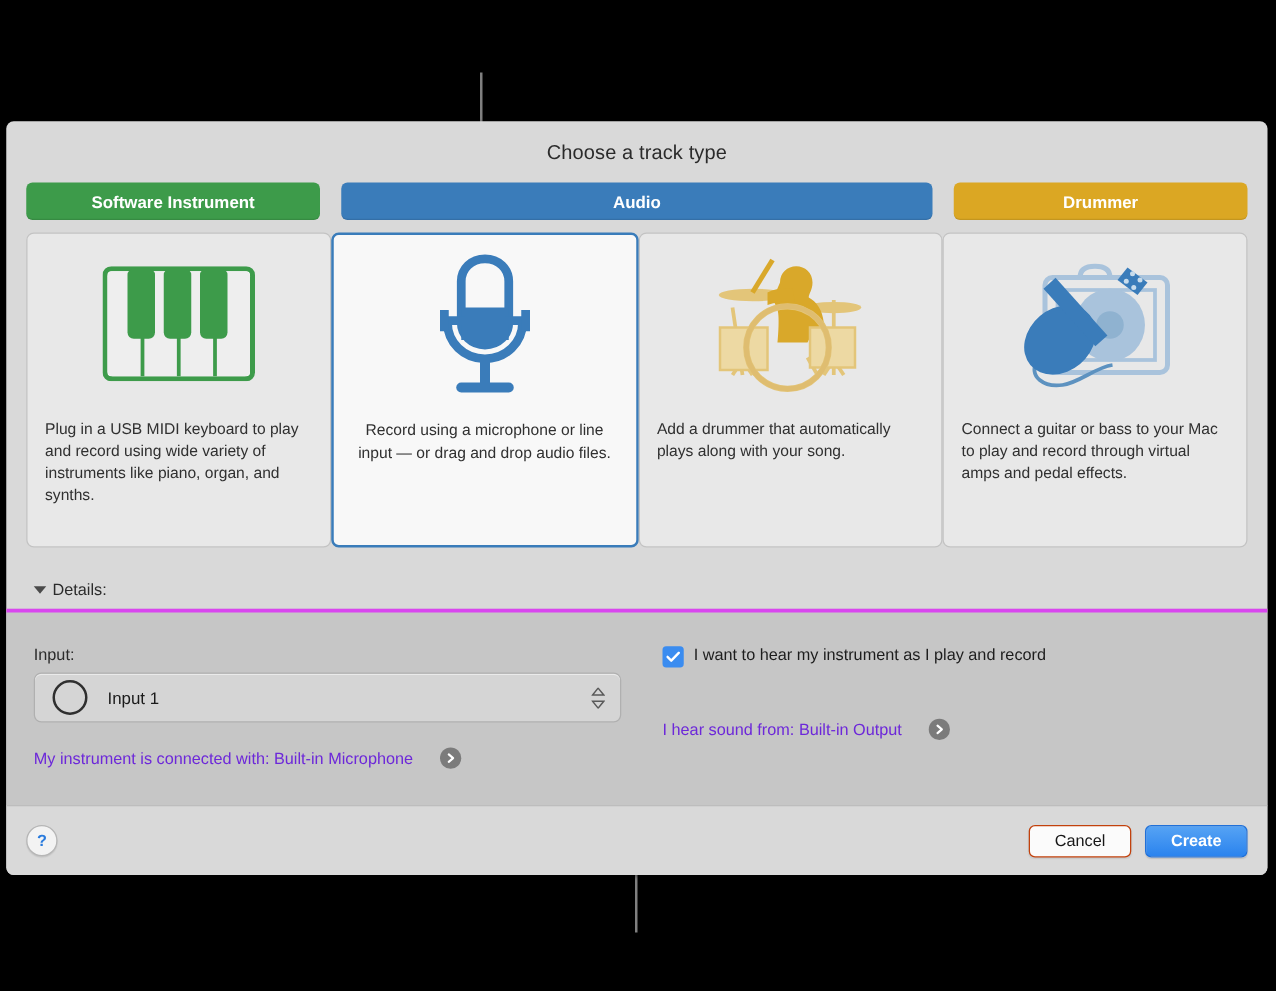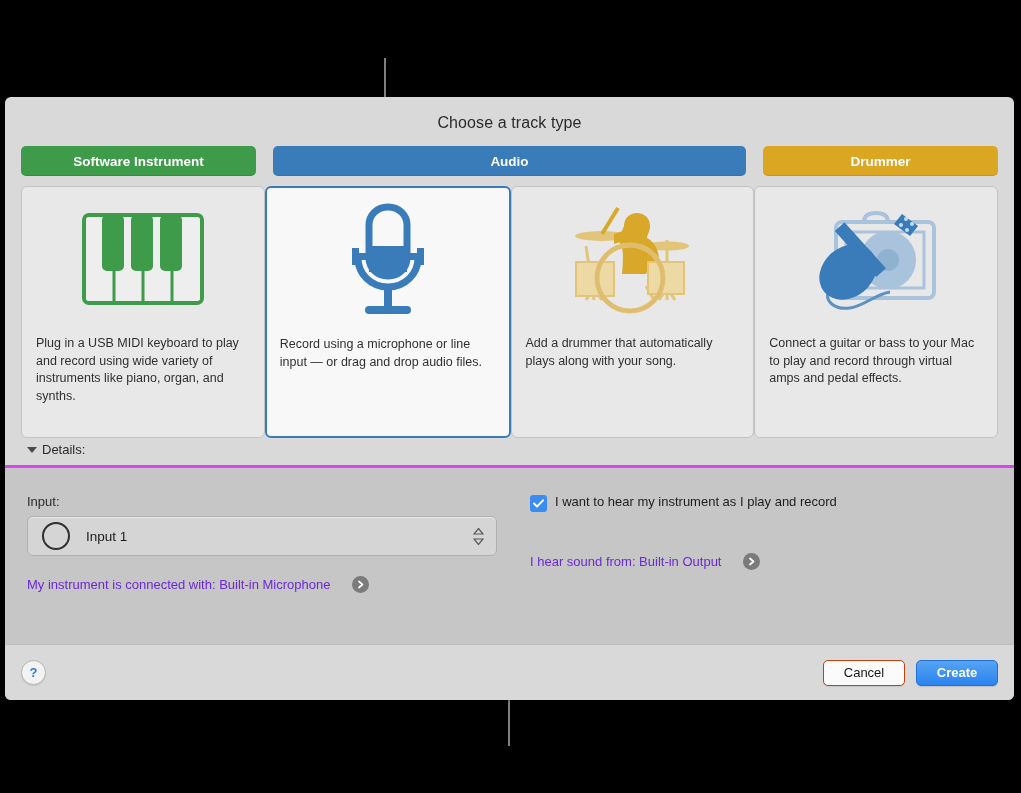--- a/index.html
+++ b/index.html
@@ -114,25 +114,25 @@
     align-items: center;
     justify-content: center;
     flex: none;
   }
   .card-desc {
     font-size: 12.5px;
     line-height: 17.5px;
     color: #303030;
     padding: 0 14px;
   }
-  .card.selected .card-desc { padding: 0 13px; }
+  .card.selected .card-desc { padding: 0 13px; text-align: center; }
 
   
   .details-bar {
-    padding: 4px 0 8px 22px;
+    padding: 26px 0 8px 22px;
     font-size: 13px;
     color: #2b2b2b;
     display: flex;
     align-items: center;
     gap: 2px;
     cursor: default;
   }
   .disclosure {
     display: inline-block;
     width: 0; height: 0;

